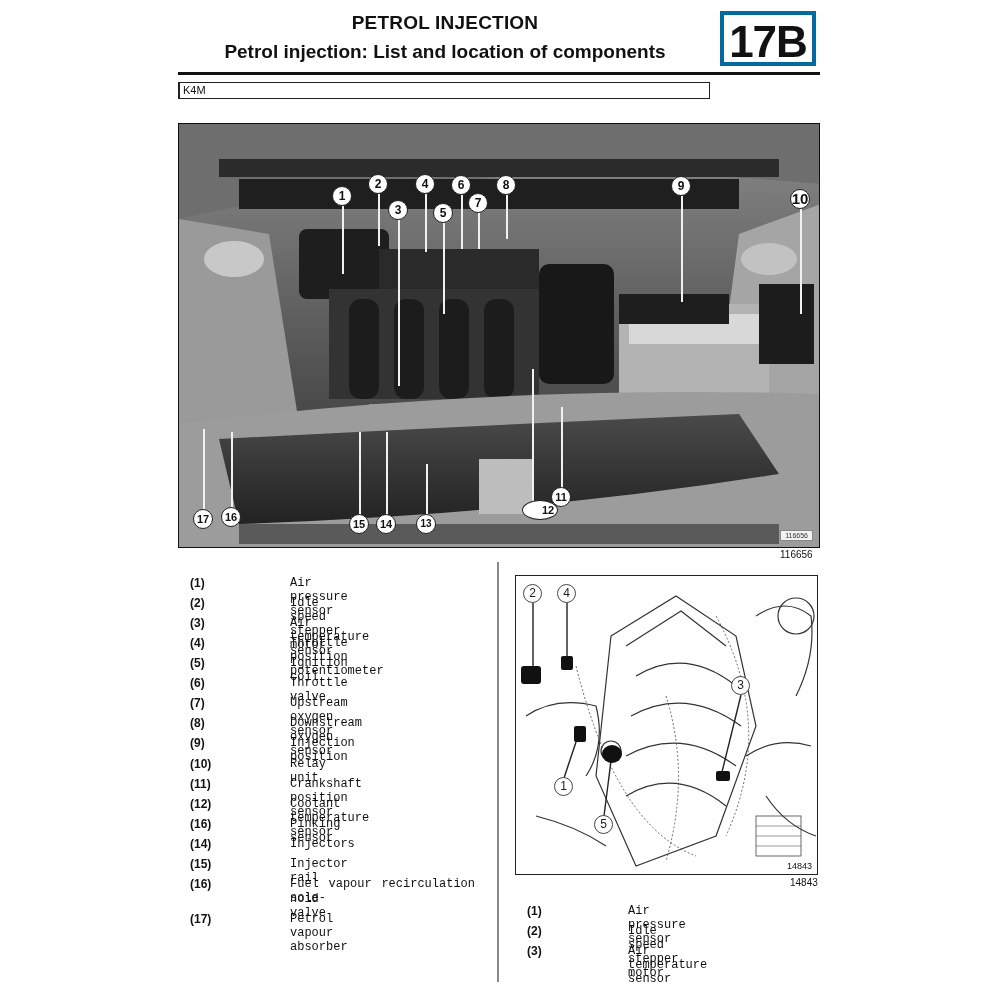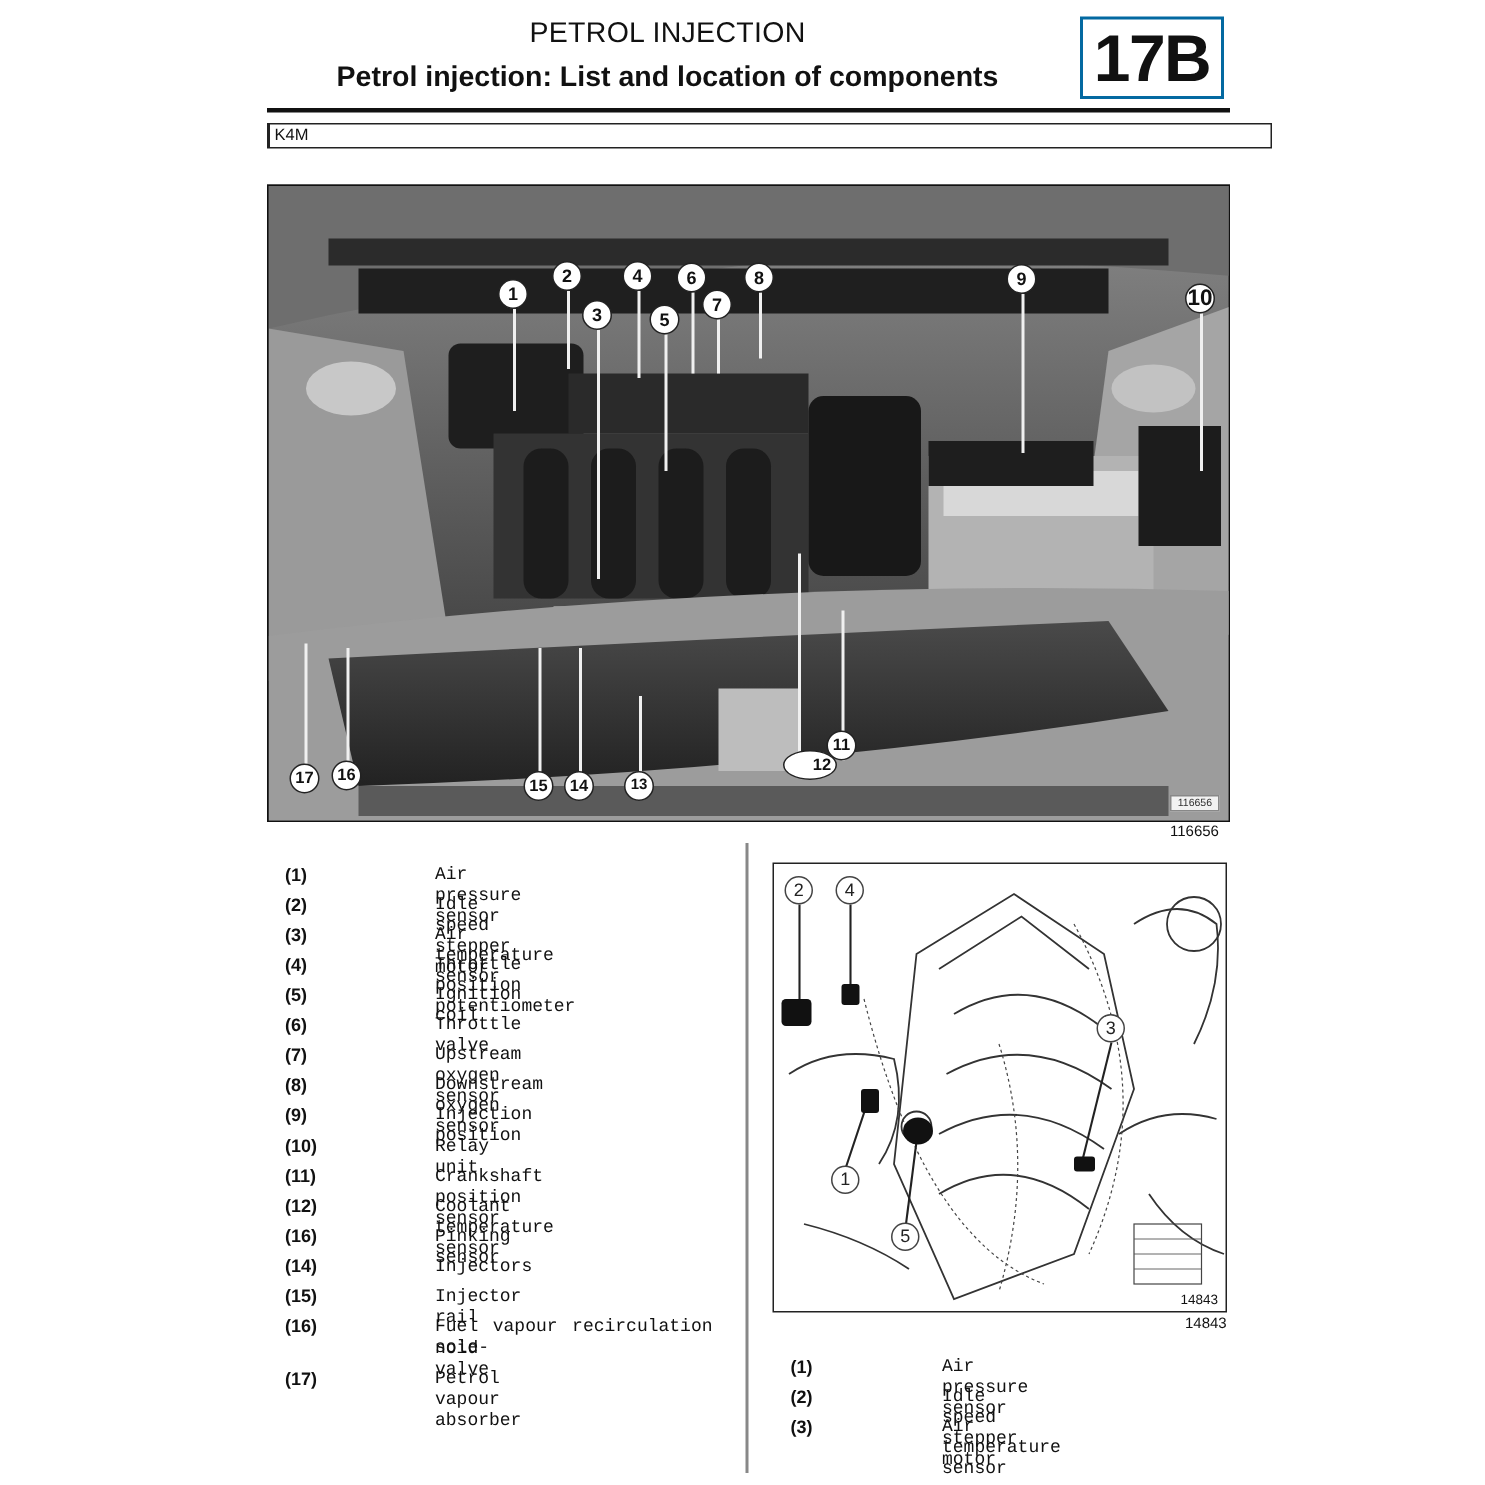--- a/index.html
+++ b/index.html
@@ -1,22 +1,22 @@
 <!DOCTYPE html>
 <html><head>
 <meta charset="utf-8">
 <style>
   html, body { margin:0; padding:0; background:#ffffff; }
   body { width:990px; height:990px; position:relative; overflow:hidden; font-family:"Liberation Sans", sans-serif; color:#111; }
   .abs { position:absolute; }
-  .title1 { left:180px; width:530px; top:12px; text-align:center; font-weight:normal; font-size:19px; letter-spacing:0.2px; }
+  .title1 { left:180px; width:530px; top:12px; text-align:center; font-weight:bold; font-size:19px; letter-spacing:0.2px; }
   .title2 { left:180px; width:530px; top:41px; text-align:center; font-weight:bold; font-size:19px; }
-  .chapbox { left:720px; top:11px; width:96px; height:55px; border:2px solid #0369a1; box-sizing:border-box; font-weight:bold; font-size:44px; text-align:center; line-height:53px; letter-spacing:-1px; }
+  .chapbox { left:720px; top:11px; width:96px; height:55px; border:4px solid #0369a1; box-sizing:border-box; font-weight:bold; font-size:44px; text-align:center; line-height:53px; letter-spacing:-1px; }
   .rule { left:178px; top:72px; width:642px; height:3px; background:#111; }
-  .engbox { left:178px; top:82px; width:670px; height:17px; border:1px solid #222; border-left:2px solid #222; box-sizing:border-box; font-size:11px; padding-left:3px; line-height:14px; }
+  .engbox { left:178px; top:82px; width:532px; height:17px; border:1px solid #222; border-left:2px solid #222; box-sizing:border-box; font-size:11px; padding-left:3px; line-height:14px; }
   .photo { left:178px; top:123px; width:642px; height:425px; background:#3a3a3a; overflow:hidden; border:1px solid #111; box-sizing:border-box; }
   .photo svg { display:block; }
   .photo-ref-inner { right:6px; bottom:6px; background:#f2f2f2; font-size:7px; padding:1px 4px; color:#333; border:1px solid #888; }
   .ref-label { font-size:10px; }
   .list { font-size:12px; }
   .list .row { position:absolute; }
   .list .num { position:absolute; font-weight:bold; }
   .list .lbl { position:absolute;font-family:Liberation Mono, monospace; }
   .vdiv { left:497px; top:562px; width:2px; height:420px; background:#888; }
   .drawing { left:515px; top:575px; width:303px; height:300px; border:1.5px solid #222; box-sizing:border-box; background:#fff; overflow:hidden; }

